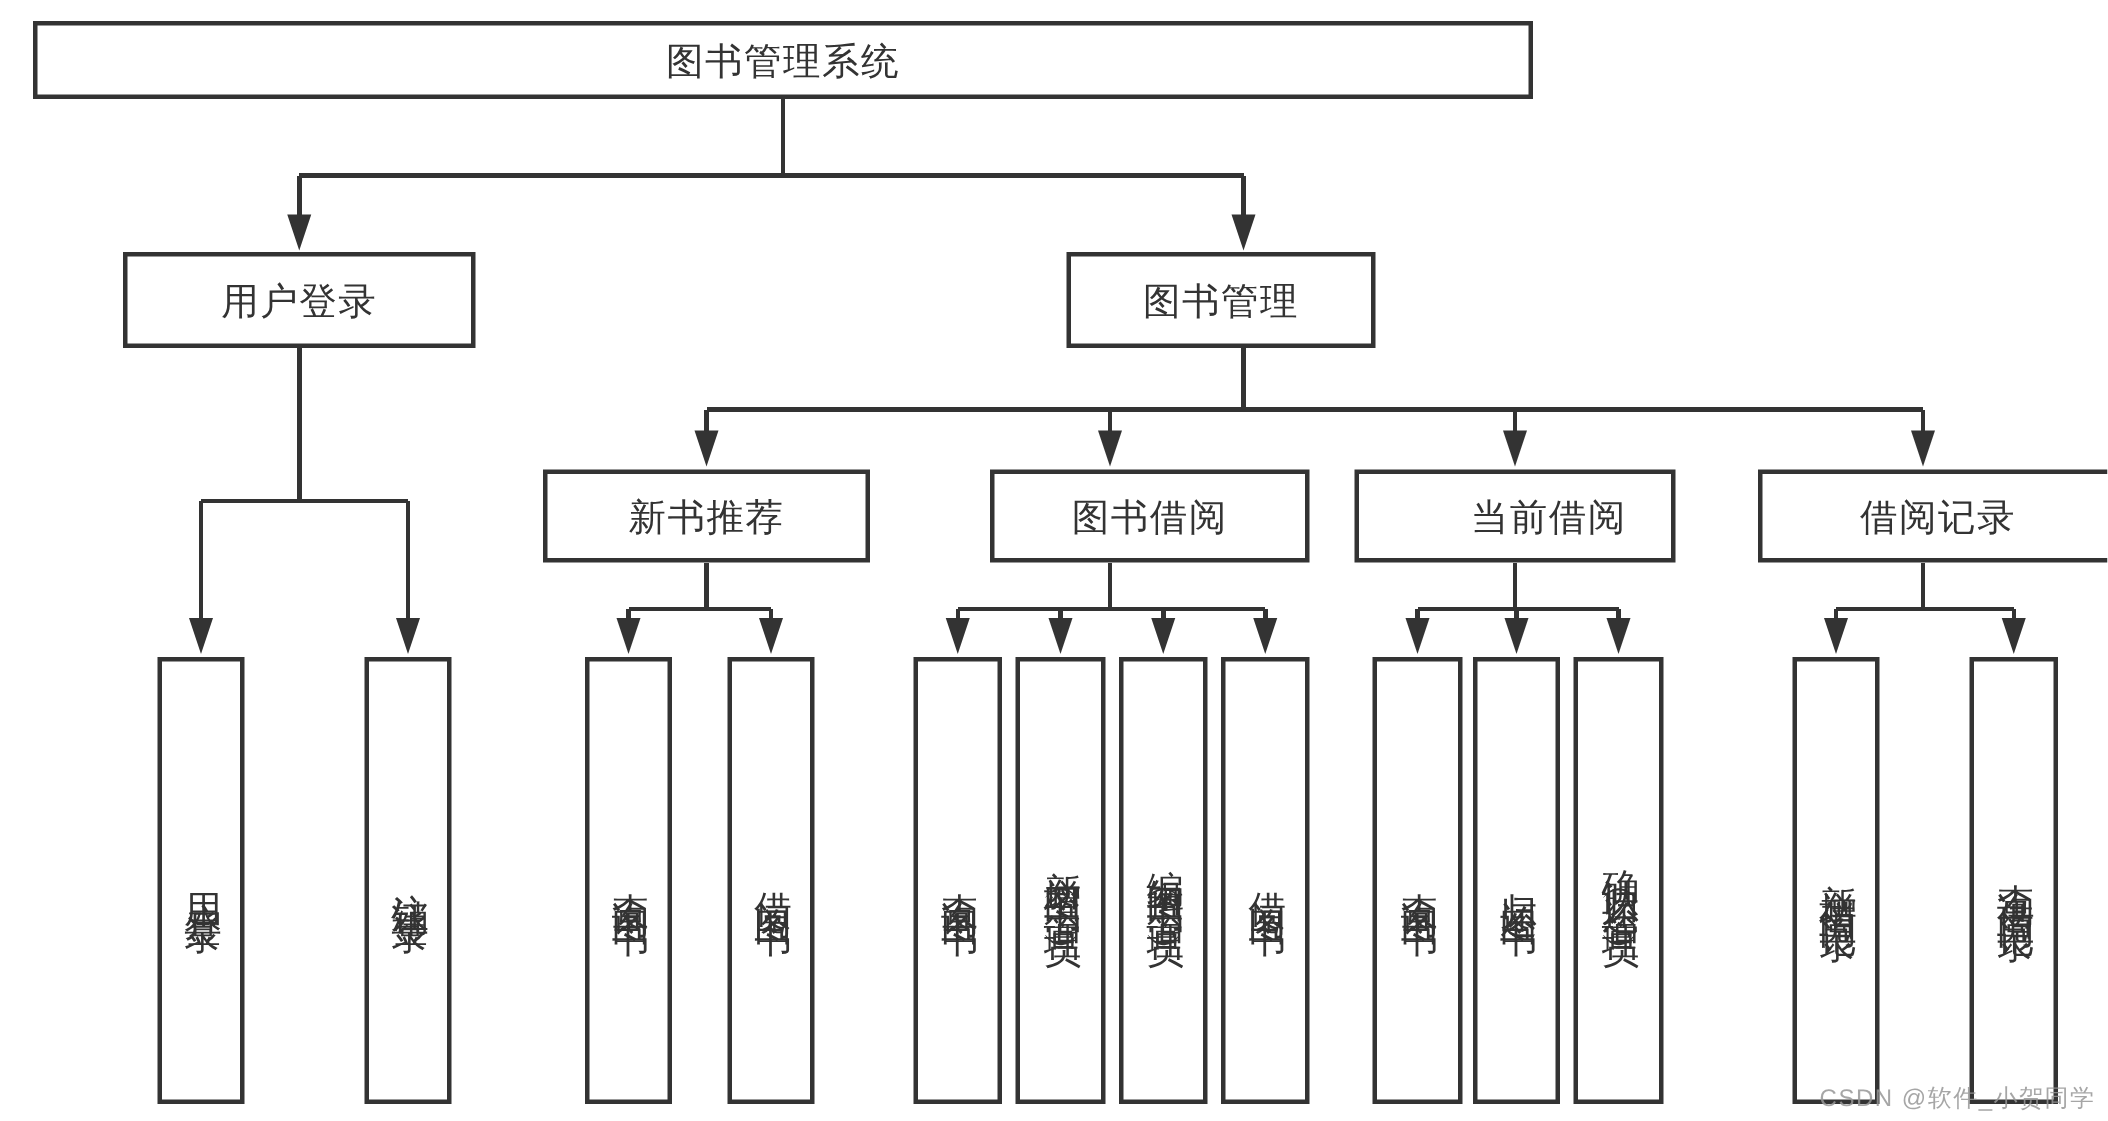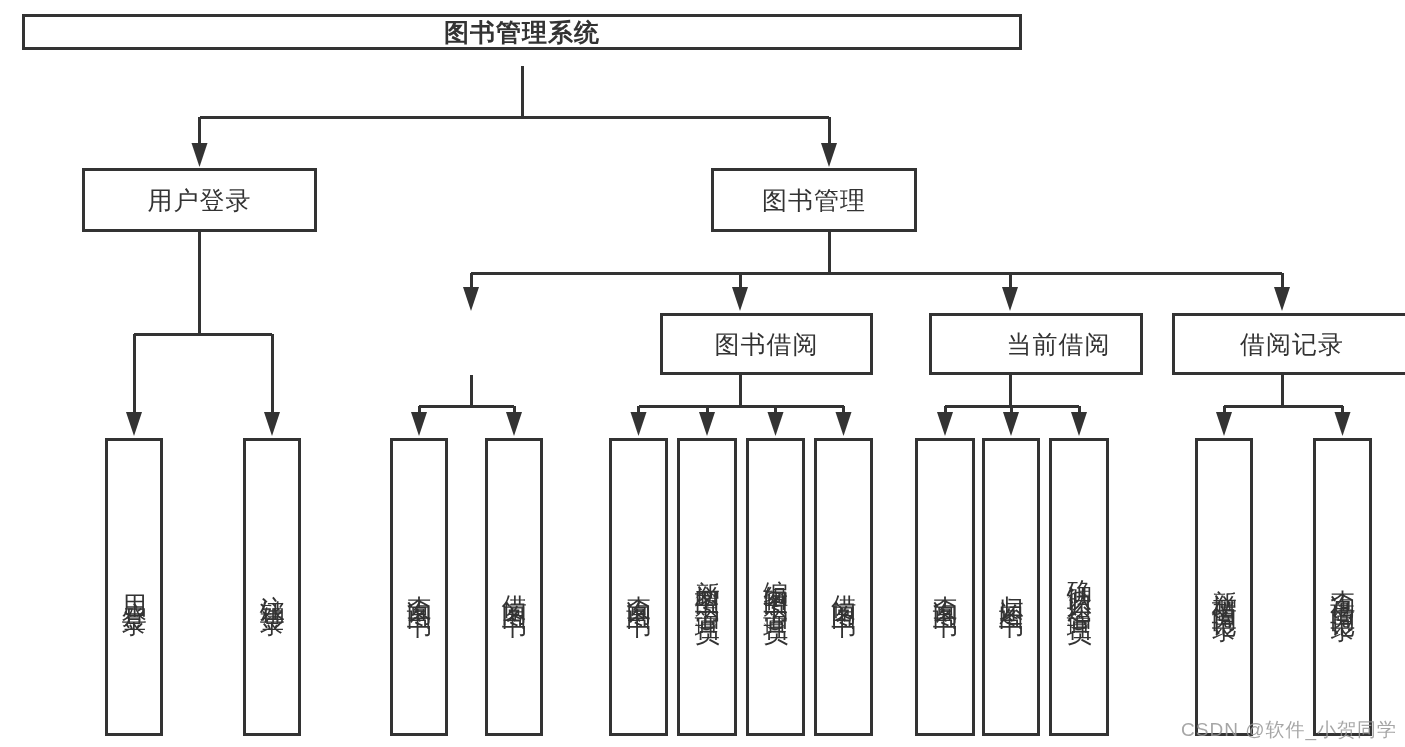--- a/index.html
+++ b/index.html
@@ -51,29 +51,29 @@
   }
   .vlabel {
     writing-mode: vertical-rl;
     text-orientation: mixed;
     font-size: 25px;
     line-height: 1.1;
     letter-spacing: 6px;
     white-space: nowrap;
   }
   
-  .root-box   { left: 22px;   top: 14px;  width: 1000px; height: 36px; font-weight: bold; }
+  .root-box   { left: 22px;   top: 14px;  width: 1000px; height: 52px; }
   .lvl2       { top: 168px; height: 64px; }
   .lvl3       { top: 313px; height: 62px; }
   .leaf       { top: 438px; height: 298px; }
   .watermark {
     position: absolute;
     right: 8px;
     bottom: 4px;
-    font-size: 19px;
+    font-size: 16px;
     letter-spacing: 1px;
     color: rgba(150, 150, 150, 0.85);
     z-index: 2;
     white-space: nowrap;
   }
 </style>
 </head>
 <body>
 
 <div class="canvas">
@@ -158,24 +158,27 @@
     <span class="hlabel">图书管理系统</span>
   </div>
 
   <div class="box lvl2" style="left:82px; width:235px;">
     <span class="hlabel">用户登录</span>
   </div>
   <div class="box lvl2" style="left:711px; width:206px;">
     <span class="hlabel">图书管理</span>
   </div>
 
+  <div class="box lvl3" style="left:362px; width:218px;">
+    <span class="hlabel">新书推荐</span>
+  </div>
   <div class="box lvl3" style="left:660px; width:213px;">
     <span class="hlabel">图书借阅</span>
   </div>
-  <div class="box lvl3" style="left:929px; width:214px;padding-left:45px;">
+  <div class="box lvl3" style="left:903px; width:214px;padding-left:45px;">
     <span class="hlabel">当前借阅</span>
   </div>
   <div class="box lvl3" style="left:1172px; width:240px;">
     <span class="hlabel">借阅记录</span>
   </div>
 
   <div class="box leaf" style="left:105px; width:58px;">
     <span class="vlabel">用户登录</span>
   </div>
   <div class="box leaf" style="left:243px; width:58px;">

